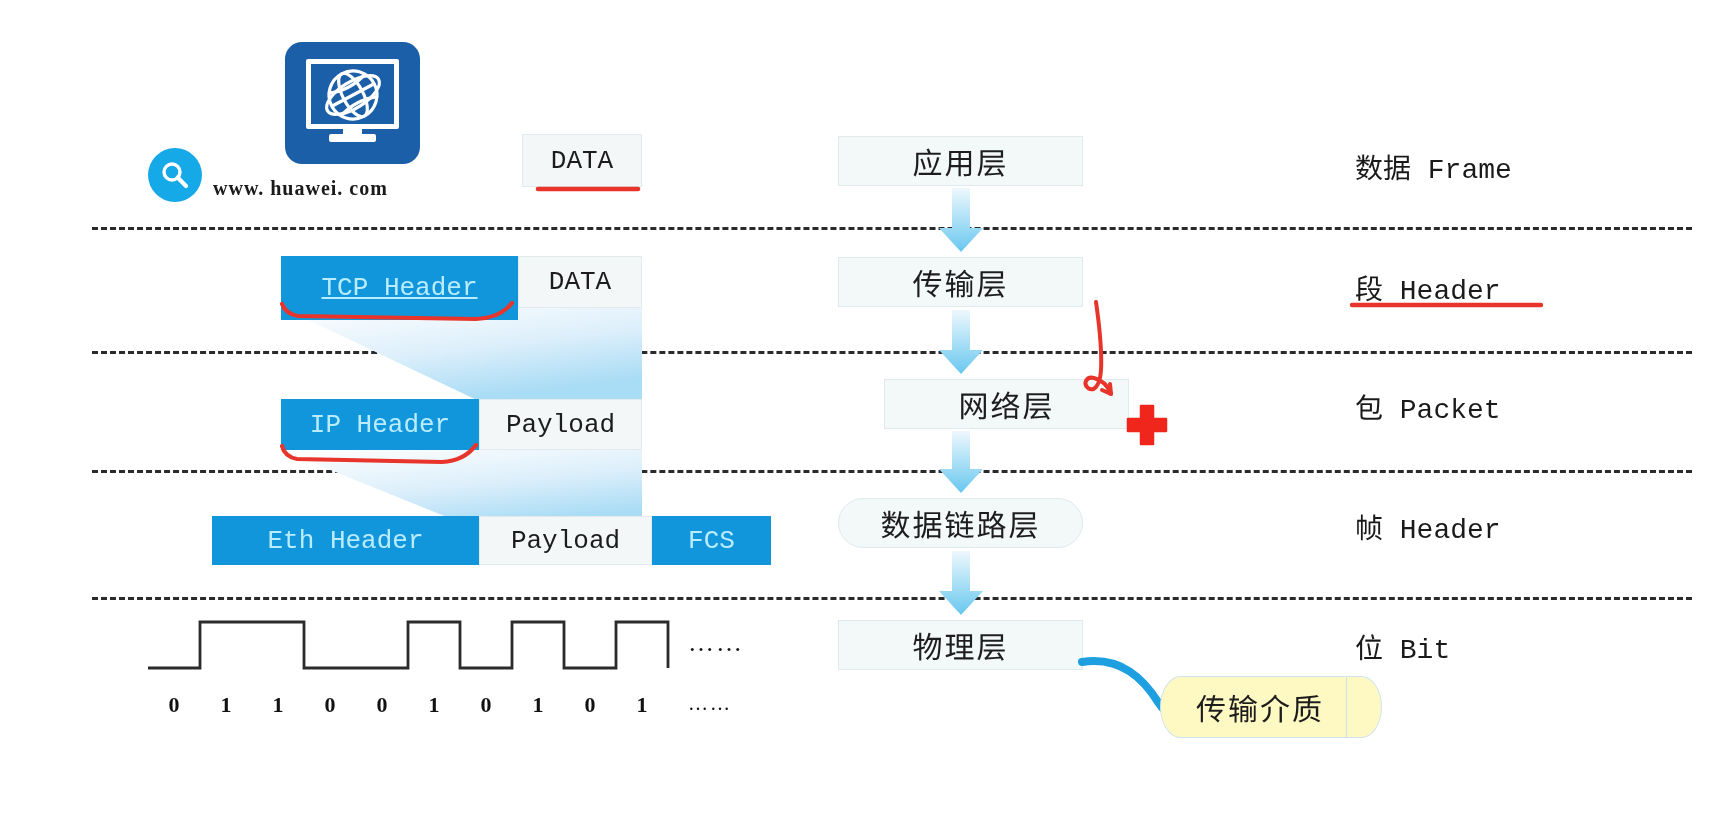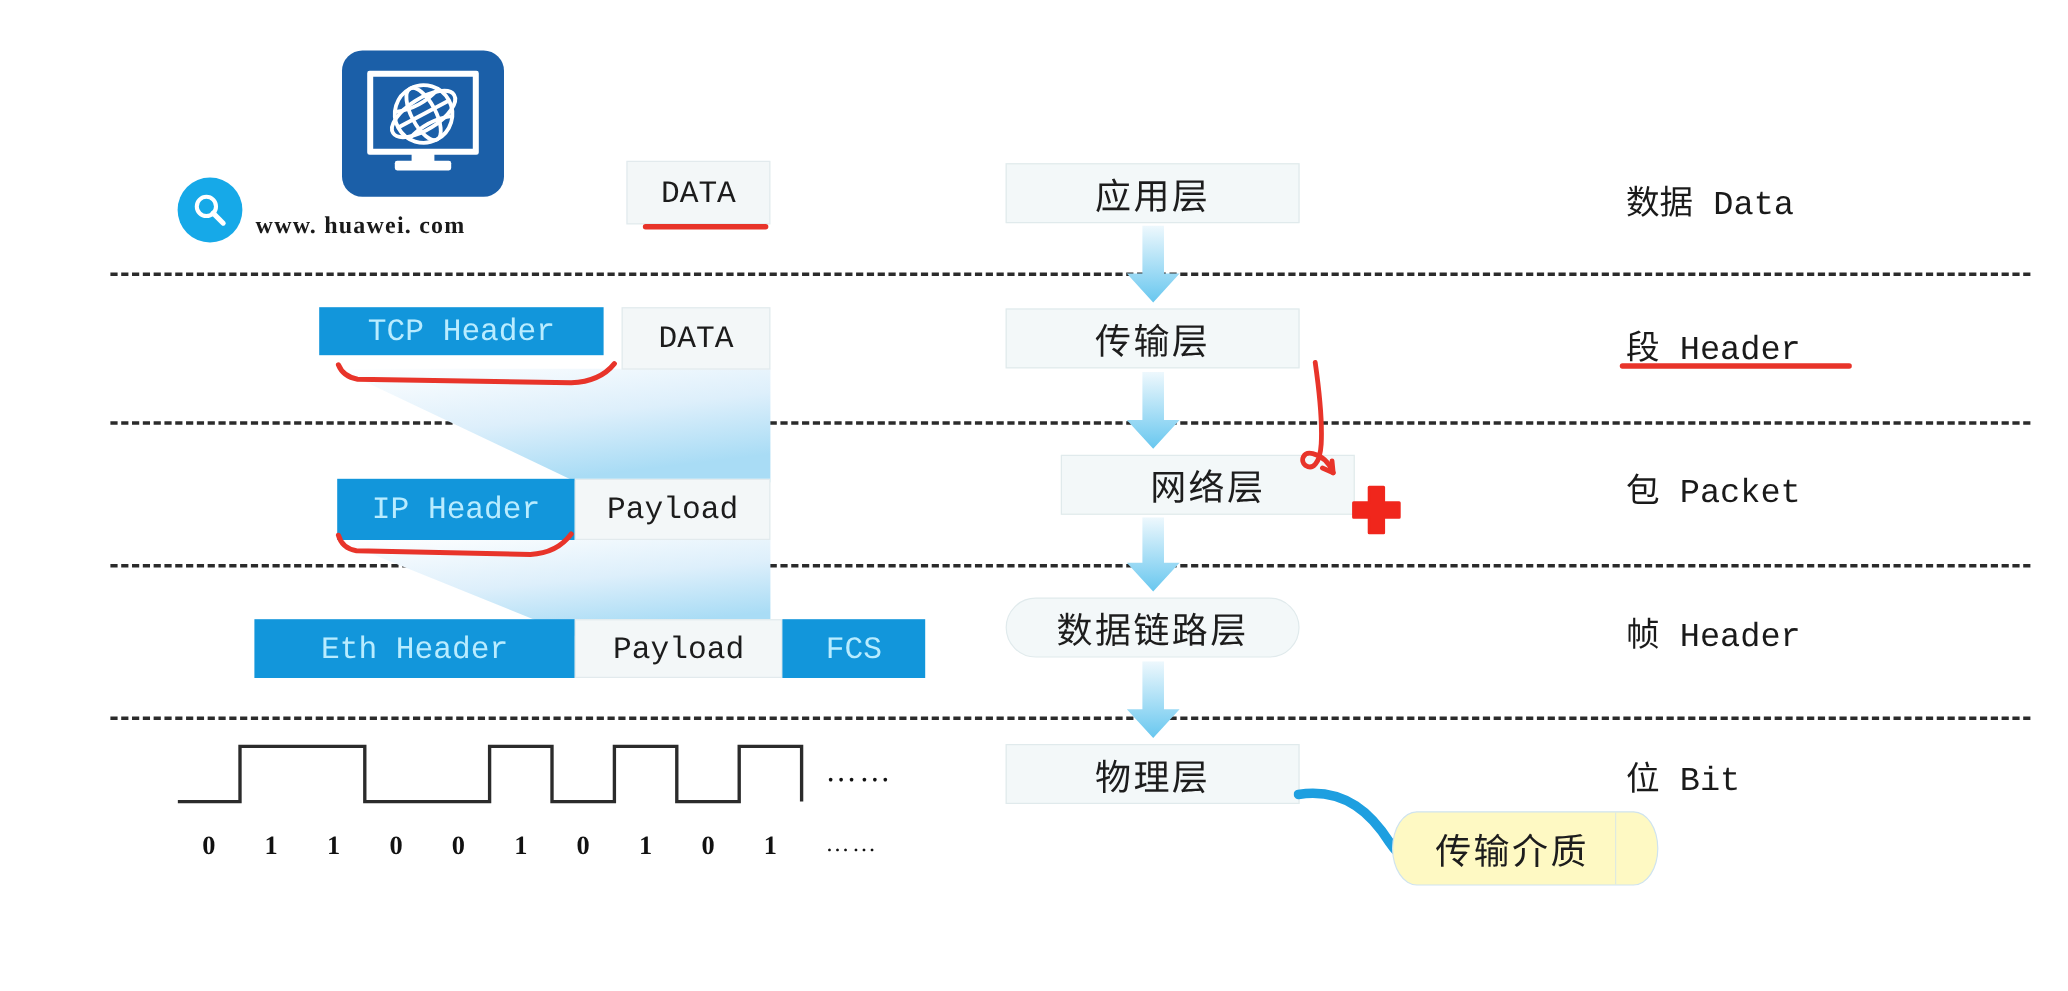--- a/index.html
+++ b/index.html
@@ -182,21 +182,21 @@
       </linearGradient>
     </defs>
     <polygon points="0,0 361,0 361,80 198,80" fill="url(#fg2)"></polygon>
   </svg>
 
   <div class="pdu plain" style="left:522px;top:134px;width:120px;height:53px;">DATA</div>
   <svg class="ann" style="left:534px;top:182px;" width="110" height="14" viewBox="0 0 110 14">
     <path d="M4 7 L104 7" stroke="#e8342a" stroke-width="4.6" stroke-linecap="round" fill="none"></path>
   </svg>
 
-  <div class="pdu blue" style="left:266px;top:256px;width:237px;height:40px;">TCP Header</div>
+  <div class="pdu blue" style="left:281px;top:256px;width:237px;height:64px;text-decoration:underline;">TCP Header</div>
   <div class="pdu plain" style="left:518px;top:256px;width:124px;height:52px;">DATA</div>
   <svg class="ann" style="left:276px;top:298px;" width="250" height="28" viewBox="0 0 250 28">
     <path d="M6 6 Q10 16 22 18 L200 21 Q224 20 236 5" stroke="#e8342a" stroke-width="4.2" fill="none" stroke-linecap="round" stroke-linejoin="round"></path>
   </svg>
 
   <div class="pdu blue" style="left:281px;top:399px;width:198px;height:51px;">IP Header</div>
   <div class="pdu plain" style="left:479px;top:399px;width:163px;height:51px;">Payload</div>
   <svg class="ann" style="left:276px;top:441px;" width="212" height="28" viewBox="0 0 212 28">
     <path d="M6 5 Q9 16 21 18 L166 21 Q188 20 200 4" stroke="#e8342a" stroke-width="4.2" fill="none" stroke-linecap="round" stroke-linejoin="round"></path>
   </svg>
@@ -253,21 +253,21 @@
 
   <svg class="ann" style="left:1080px;top:300px;" width="70" height="110" viewBox="0 0 70 110">
     <path d="M16 2 C20 30 22 52 21 70 C20 86 14 92 8 88 C3 84 6 76 14 78 C22 80 28 86 31 94" stroke="#e8342a" stroke-width="4" fill="none" stroke-linecap="round" stroke-linejoin="round"></path>
     <path d="M31 94 L22 90 M31 94 L30 84" stroke="#e8342a" stroke-width="4" fill="none" stroke-linecap="round"></path>
   </svg>
 
   <svg class="red-cross" style="left:1125px;top:403px;" width="44" height="44" viewBox="0 0 44 44">
     <path d="M16 3 H28 V16 H41 V28 H28 V41 H16 V28 H3 V16 H16 Z" fill="#f0261c" stroke="#f0261c" stroke-width="2.5" stroke-linejoin="round"></path>
   </svg>
 
-  <div class="pdu-label" style="left:1355px;top:146px;">数据 Data</div>
+  <div class="pdu-label" style="left:1355px;top:146px;">数据 Frame</div>
 
   <div class="pdu-label" style="left:1355px;top:267px;">段 Header</div>
   <svg class="ann" style="left:1349px;top:299px;" width="200" height="12" viewBox="0 0 200 12">
     <path d="M3 6 L192 6" stroke="#e8342a" stroke-width="4.4" stroke-linecap="round" fill="none"></path>
   </svg>
 
   <div class="pdu-label" style="left:1355px;top:386px;">包 Packet</div>
   <div class="pdu-label" style="left:1355px;top:506px;">帧 Header</div>
   <div class="pdu-label" style="left:1355px;top:626px;">位 Bit</div>
 

